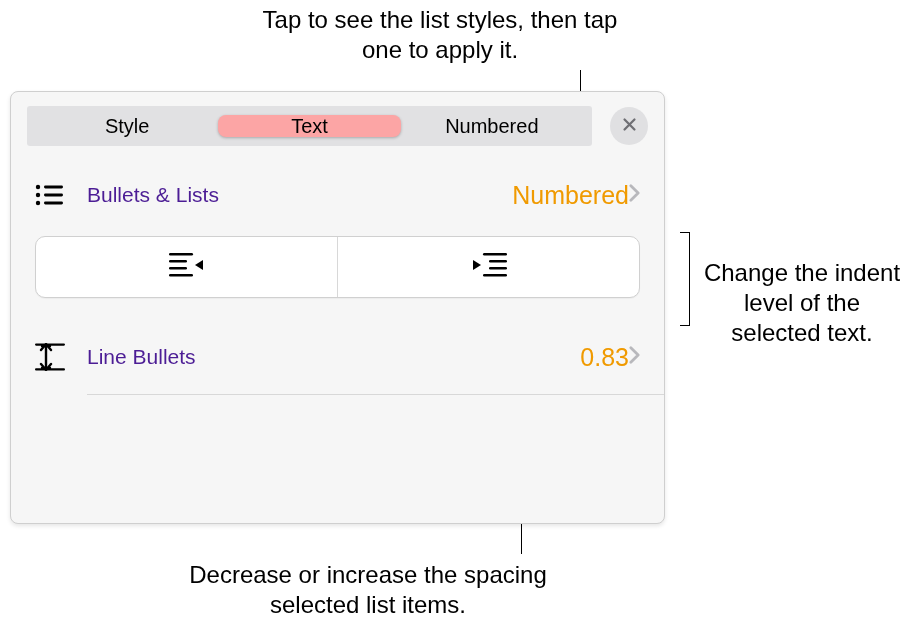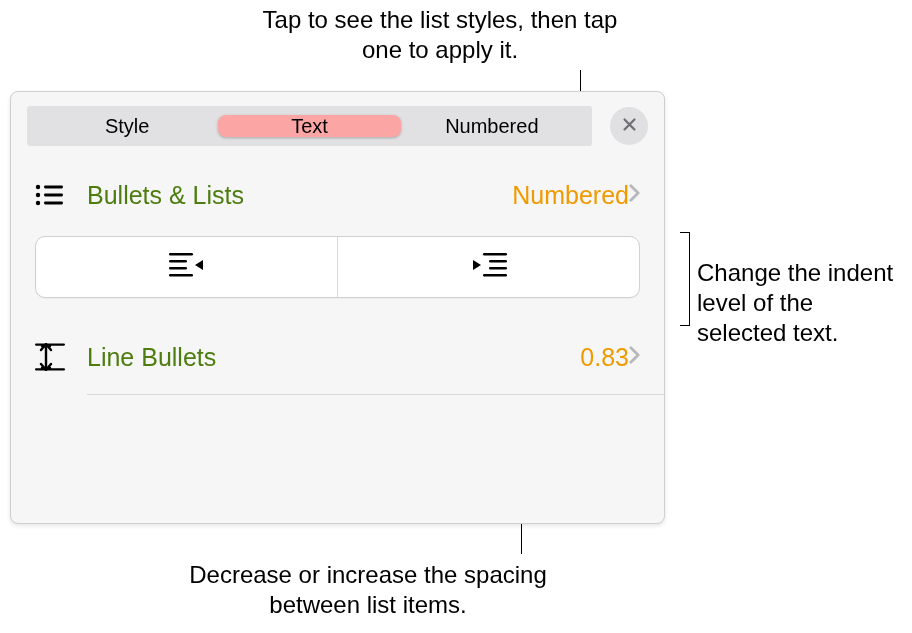--- a/index.html
+++ b/index.html
@@ -17,21 +17,21 @@
   }
   
   .callout {
     position: absolute;
     font-size: 24px;
     line-height: 1.25;
     color: #000;
     font-weight: 400;
   }
   .callout.top { text-align: center; width: 400px; left: 240px; top: 5px; }
-  .callout.right { text-align: left; width: 210px; left: 697px; top: 258px; }
+  .callout.right { text-align: center; width: 210px; left: 697px; top: 258px; }
   .callout.bottom { text-align: center; width: 420px; left: 158px; top: 560px; }
   
   .leader {
     position: absolute;
     background: #000;
   }
   .leader.top { width: 1px; left: 580px; top: 70px; height: 130px; }
   .leader.bottom { width: 1px; left: 521px; top: 421px; height: 133px; }
   .bracket {
     position: absolute;
@@ -96,22 +96,22 @@
   .close-btn svg { width: 17px; height: 17px; }
   .row {
     display: flex;
     align-items: center;
     height: 74px;
     padding: 0 24px;
     cursor: pointer;
   }
   .row .icon { width: 40px; flex: none; display:flex; align-items:center; }
   .row .label {
-    font-size: 25px;
-    color: #4d7c0f;
+    font-size: 21px;
+    color: #4c1d95;
     flex: 1;
     margin-left: 12px;
   }
   .row .value {
     font-size: 25px;
     color: #f09a00;
     margin-right: 0;
   }
   .row .chev { flex: none; }
   .row .chev svg { width: 11px; height: 20px; }
@@ -135,21 +135,21 @@
   .indent-btn:first-child { border-right: 1px solid #d8d8d8; }
   .divider { height: 1px; background: #d8d8d8; margin-left: 76px; }
 </style>
 </head>
 <body>
 
 <div class="stage">
 
   <div class="callout top">Tap to see the list styles, then tap one to apply it.</div>
   <div class="callout right">Change the indent level of the selected text.</div>
-  <div class="callout bottom">Decrease or increase the spacing between list items.</div>
+  <div class="callout bottom">Decrease or increase the spacing selected list items.</div>
 
   <div class="leader top"></div>
   <div class="leader bottom"></div>
   <div class="bracket">
     <div class="v"></div>
       <div class="t"></div>
       <div class="b"></div>
   </div>
 
   <div class="panel">

